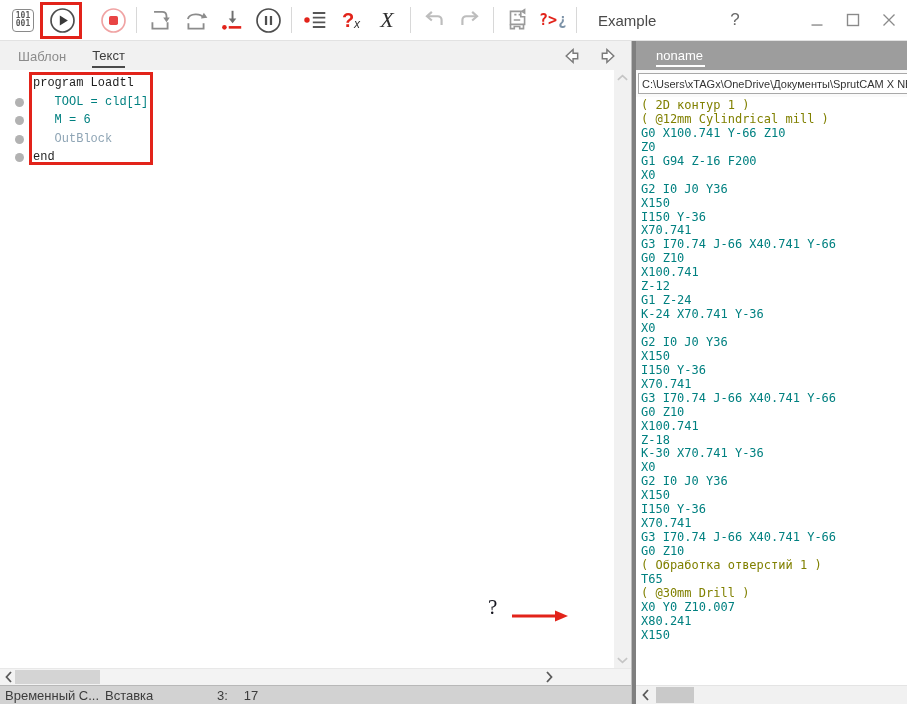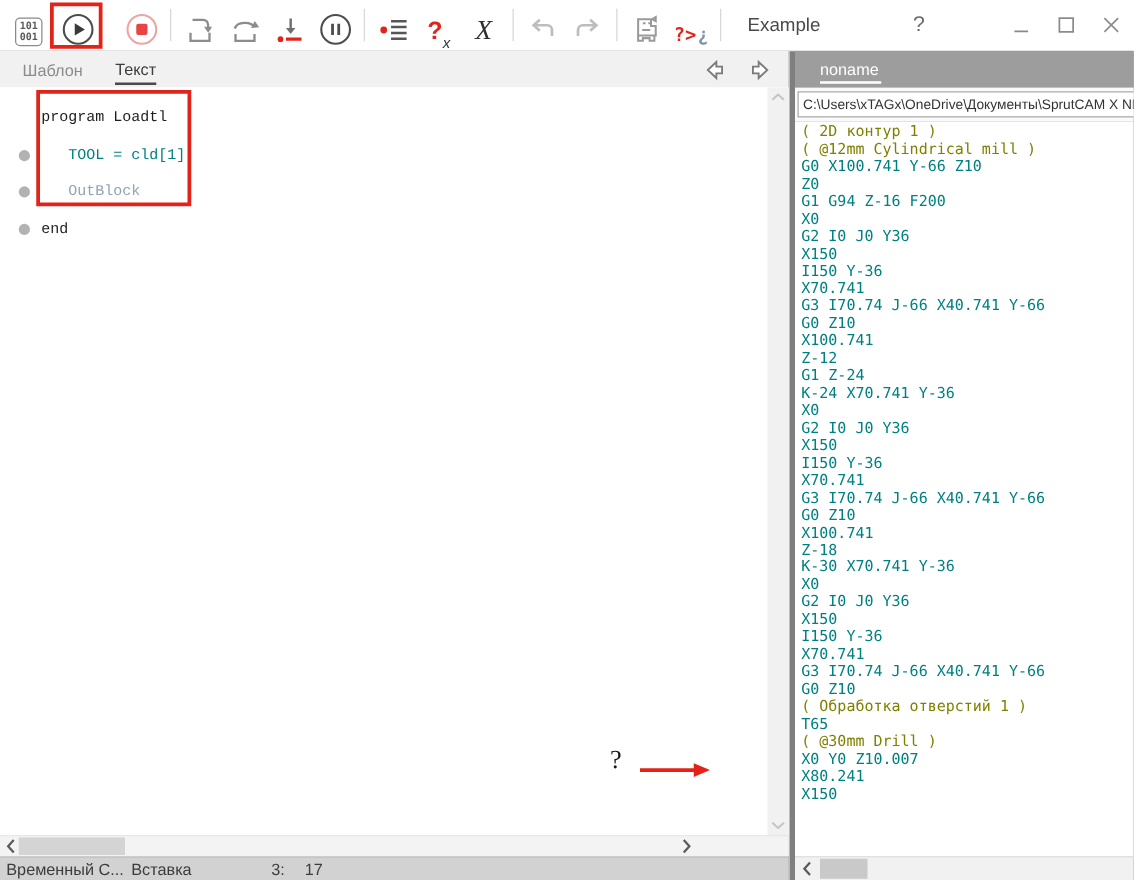--- a/index.html
+++ b/index.html
@@ -2,21 +2,21 @@
 <html><head>
 <meta charset="utf-8">
 <style>
   html,body{margin:0;padding:0;background:#fff;}
   .window{position:relative;width:907px;height:704px;background:#fff;overflow:hidden;
           font-family:"Liberation Sans",sans-serif;-webkit-font-smoothing:antialiased;}
 
   
   .toolbar{height:41px;display:flex;align-items:center;padding-left:5px;box-sizing:border-box;
            border-bottom:1px solid #e2e2e2;background:#fff;}
-  .tbtn{width:36px;height:34px;display:flex;align-items:flex-end;justify-content:center;
+  .tbtn{width:36px;height:34px;display:flex;align-items:center;justify-content:center;
         position:relative;flex:none;cursor:default;}
   .sep{width:1px;height:26px;background:#d8d8d8;margin:0 5px;flex:none;}
   .binbox{border:1.5px solid #8a8a8a;border-radius:4px;padding:2px 3px;display:flex;
           flex-direction:column;align-items:center;}
   .binbox span{font-family:"DejaVu Sans Mono",monospace;font-size:8px;line-height:8.5px;
                font-weight:bold;color:#5a5a5a;letter-spacing:0;}
   .qx .q{color:#e2231a;font-weight:bold;font-size:20px;font-family:"Liberation Sans",sans-serif;}
   .qx .x{color:#333;font-style:italic;font-size:12px;position:relative;top:4px;}
   .xvar{font-family:"Liberation Serif",serif;font-style:italic;font-size:22px;color:#2e2e2e;}
   .dbgq{font-family:"DejaVu Sans Mono",monospace;font-size:15px;font-weight:bold;}
@@ -38,21 +38,21 @@
           box-sizing:border-box;font-size:13px;}
   .tab{margin-right:26px;padding:5px 0 3px 0;color:#8b8b8b;}
   .tab.active{color:#3d3d3d;border-bottom:2px solid #4a4a4a;}
   .tab-nav{margin-left:auto;display:flex;gap:10px;padding-right:6px;}
   .tab-nav svg{display:block;}
 
   
   .editor{height:598px;background:#fff;position:relative;
           font-family:"Liberation Mono",monospace;font-size:12px;}
   .ecode{padding:4px 0 0 33px;}
-  .eline{white-space:pre;height:18.5px;line-height:18.5px;position:relative;margin-top:11px;}
+  .eline{white-space:pre;height:18.5px;line-height:18.5px;position:relative;}
   .eline.kw span{color:#1e1e1e;}
   .eline.code span{color:#008080;}
   .eline.muted span{color:#8fa5b5;}
   .eline.dot::before{content:"";position:absolute;left:-18px;top:5px;width:9px;height:9px;
                      border-radius:50%;background:#b2b2b2;}
   .vscroll{position:absolute;top:0;right:0;width:17px;bottom:0;background:#f1f1f1;}
   .vscroll .up{position:absolute;top:3px;left:2px;}
   .vscroll .down{position:absolute;bottom:3px;left:2px;}
   .hscroll{height:17px;background:#f3f3f3;position:relative;border-top:1px solid #e8e8e8;box-sizing:border-box;}
   .hthumb{position:absolute;top:1px;bottom:1px;background:#d4d4d4;}
@@ -229,20 +229,21 @@
         </div>
       </div>
 
       <div class="editor">
         <div class="ecode">
 
             <div class="eline kw"><span>program Loadtl</span></div>
 
             <div class="eline code dot"><span>   TOOL = cld[1]</span></div>
 
+            <div class="eline code dot"><span>   M = 6</span></div>
 
             <div class="eline muted dot"><span>   OutBlock</span></div>
 
             <div class="eline kw dot"><span>end</span></div>
           </div>
         <div class="vscroll">
           <svg class="up" width="13" height="10" viewBox="0 0 14 10">
             <path d="M2 7l5-4.5L12 7" fill="none" stroke="#c5c5c5" stroke-width="1.8"></path>
           </svg>
           <svg class="down" width="13" height="10" viewBox="0 0 14 10">

